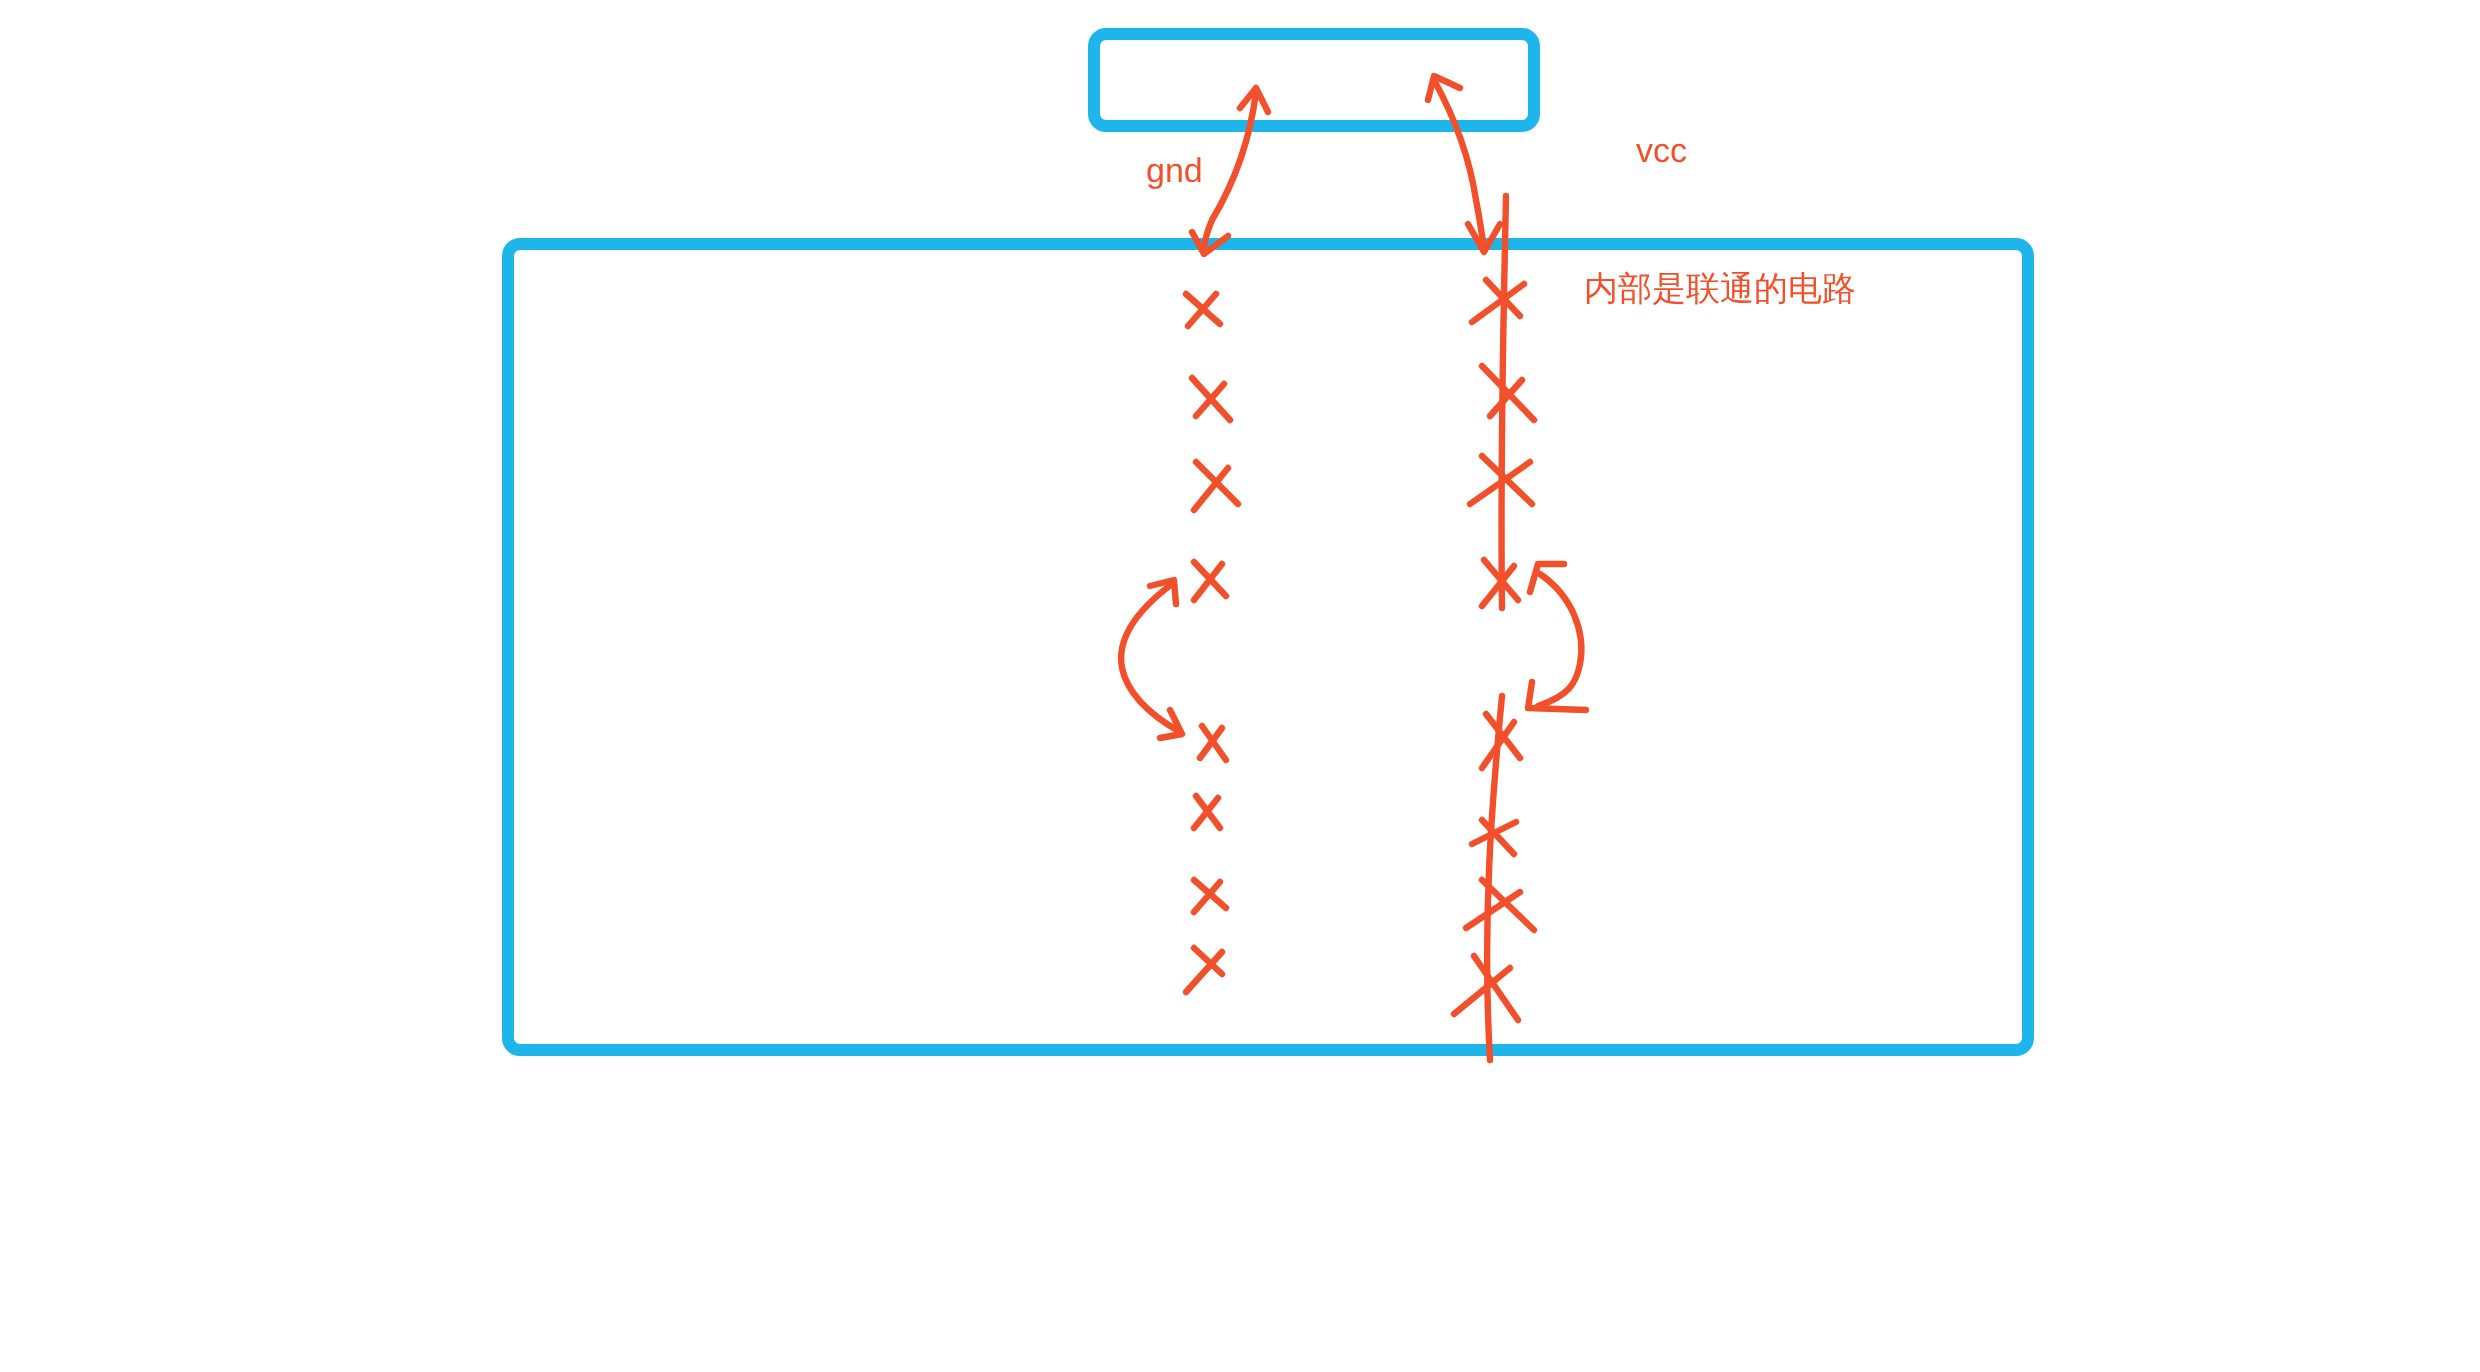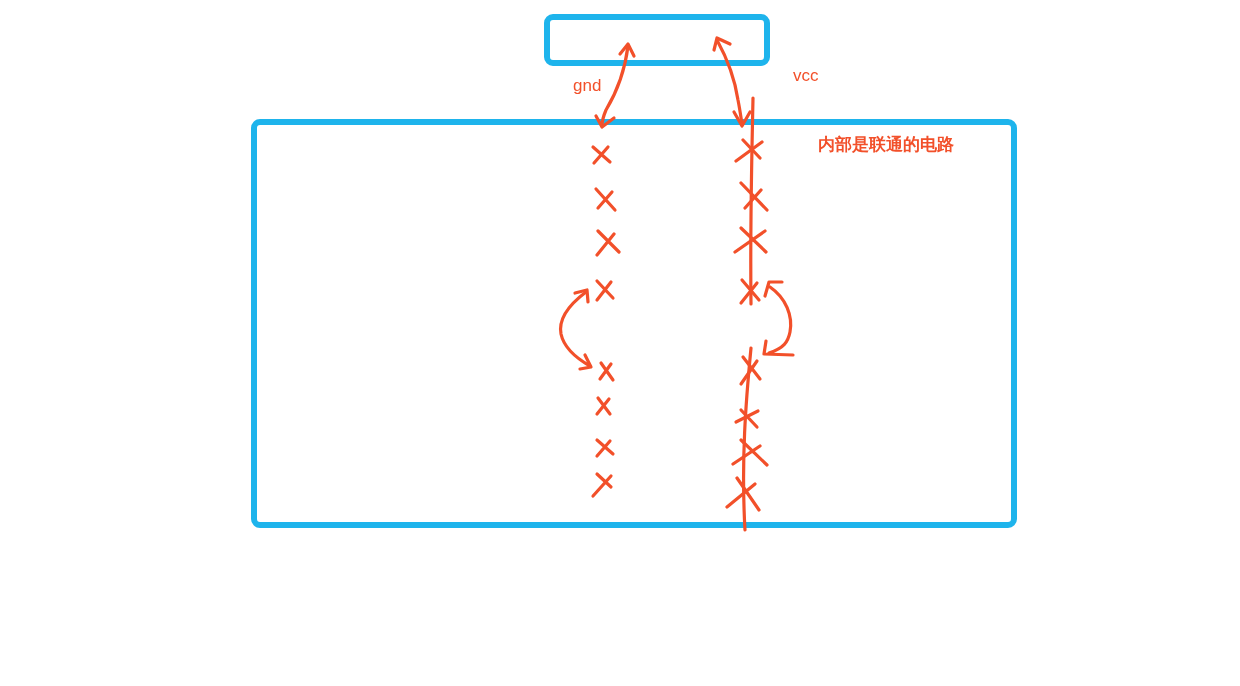--- a/index.html
+++ b/index.html
@@ -94,14 +94,14 @@
   </g>
 
   <g>
     <path class="ink" d="M770 287 C 786 298, 793 316, 790 332 C 788 342, 784 348, 769 353"></path>
     <path class="ink" d="M782 282 L769 282 L765 296"></path>
     <path class="ink" d="M766 341 L764 354 L793 355"></path>
   </g>
 </svg>
 
 <div class="lbl" style="left:573px; top:77px;">gnd</div>
-<div class="lbl" style="left:793px; top:67px;text-align:right;">vcc</div>
-<div class="lbl" style="left:818px; top:136px;font-weight:bold;">内部是联通的电路</div>
+<div class="lbl" style="left:818px; top:67px;text-align:right;">vcc</div>
+<div class="lbl" style="left:792px; top:136px;">内部是联通的电路</div>
 
 </body></html>

